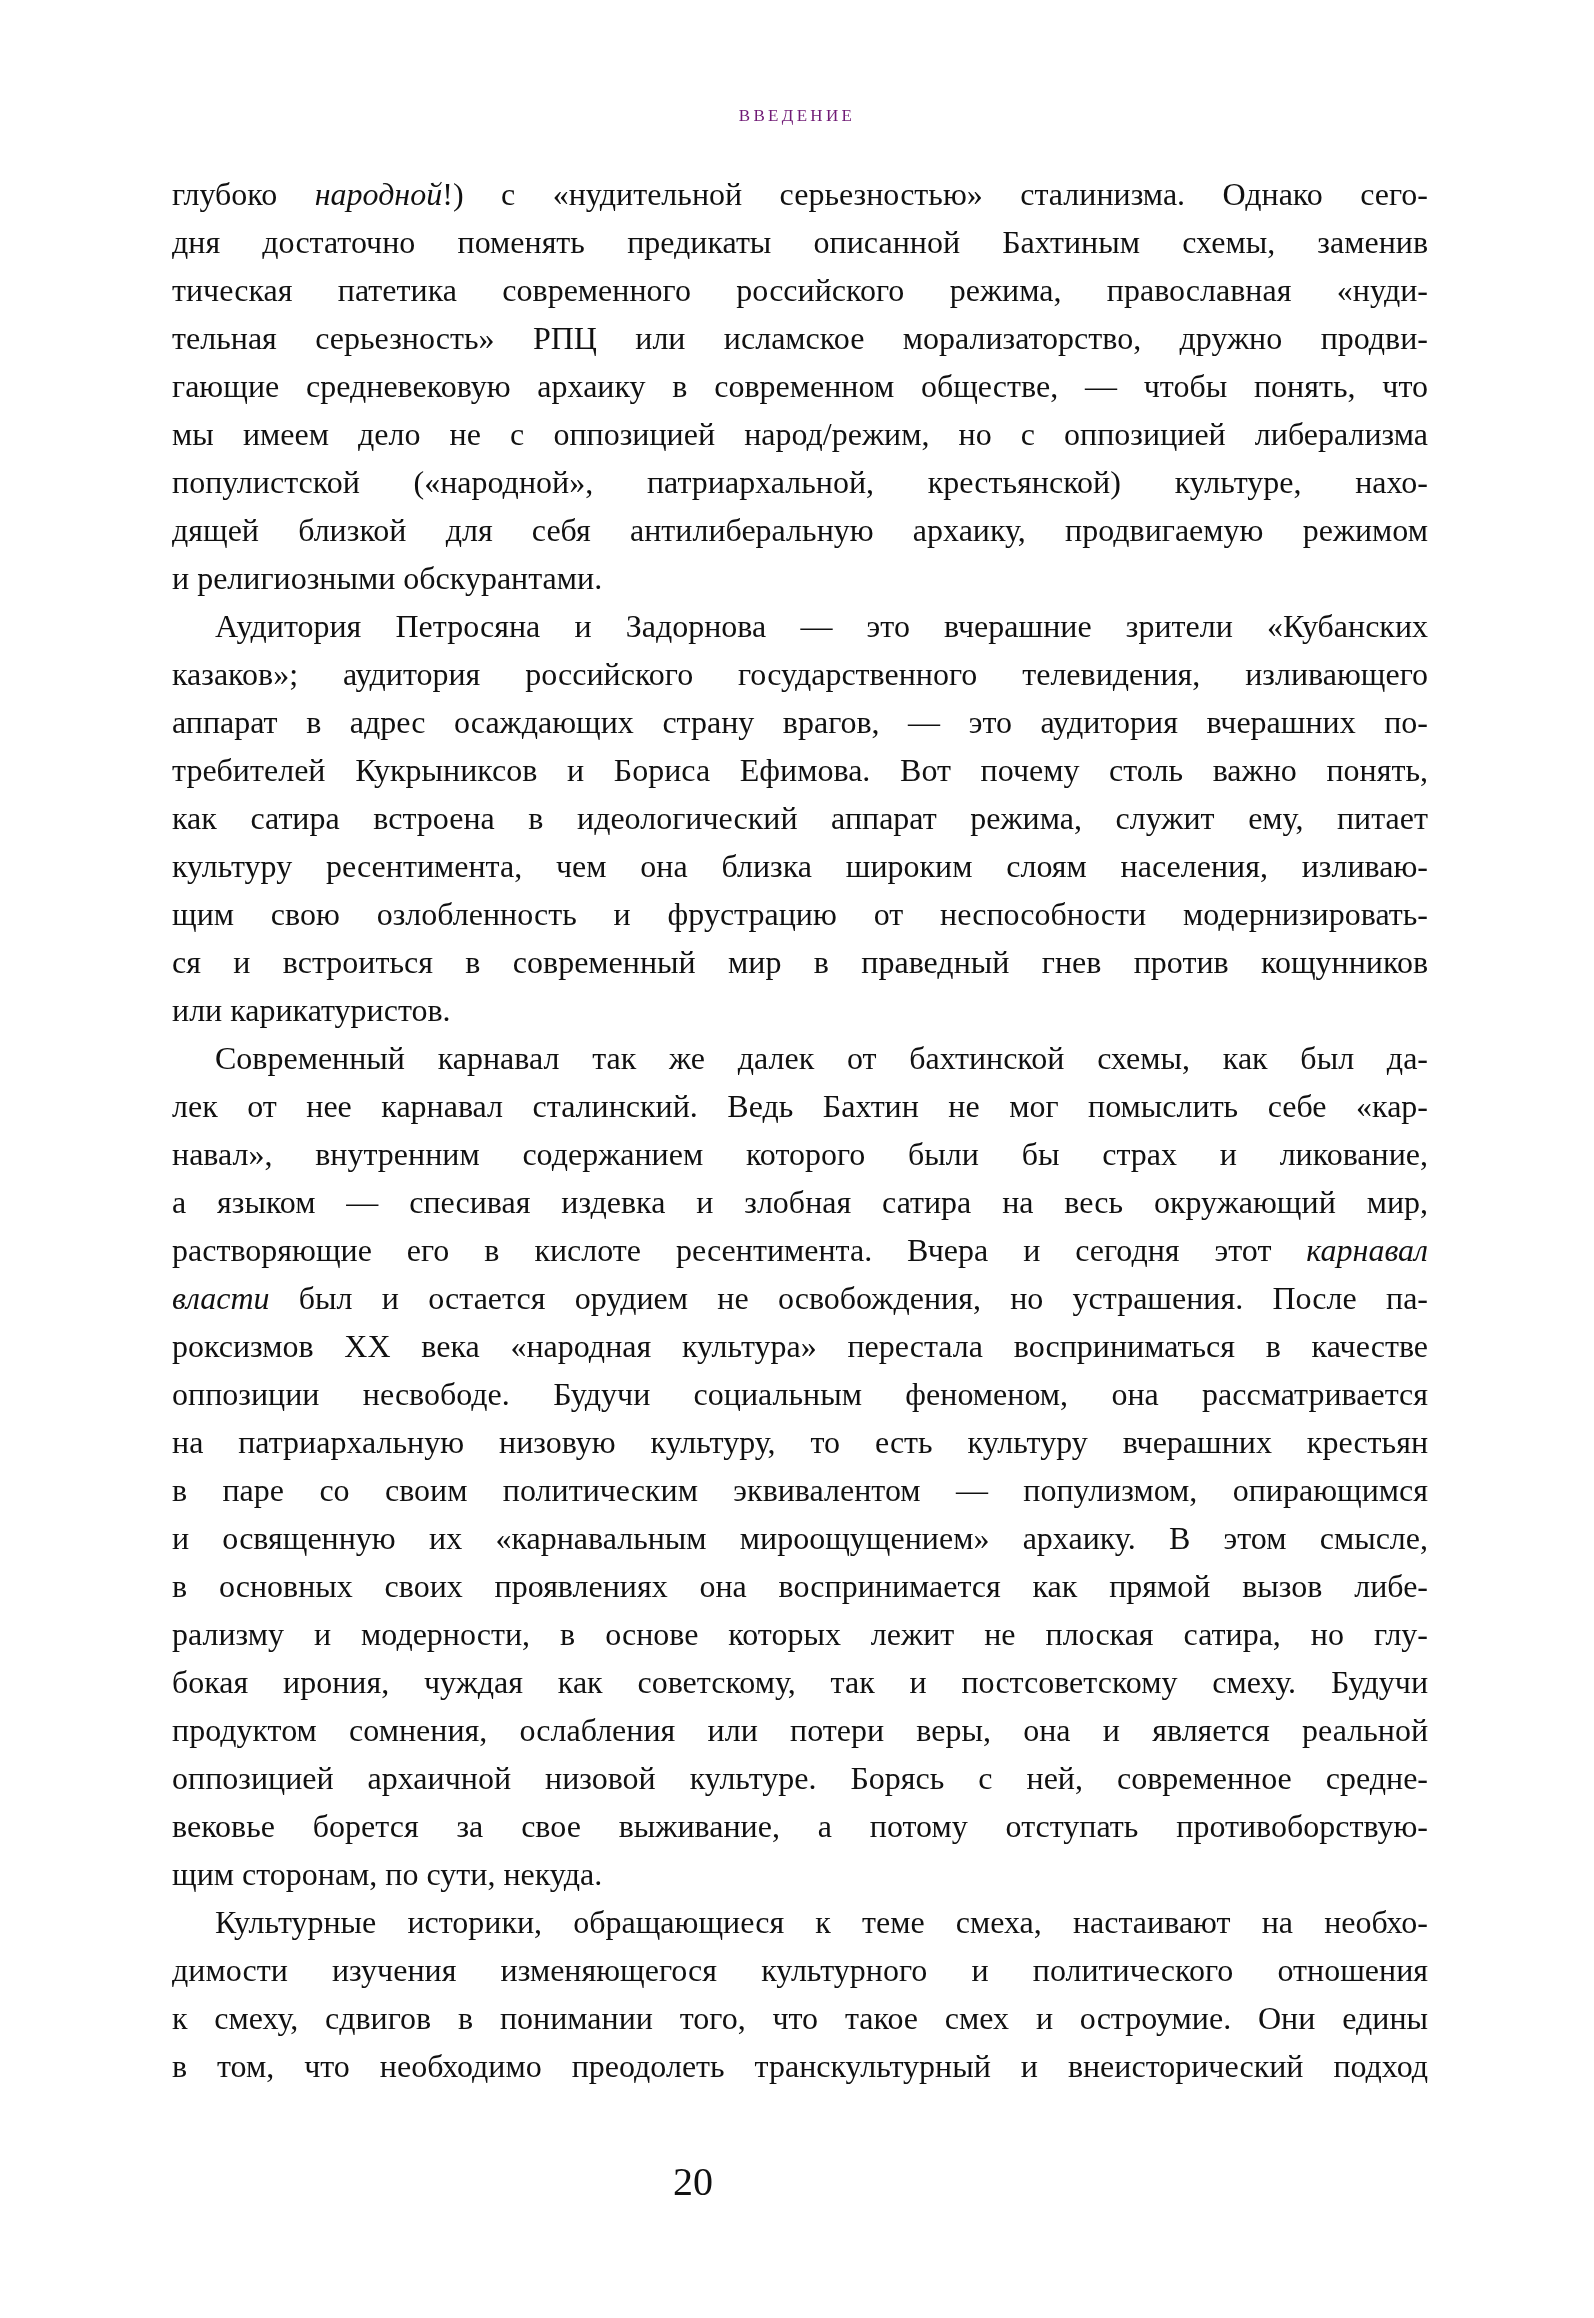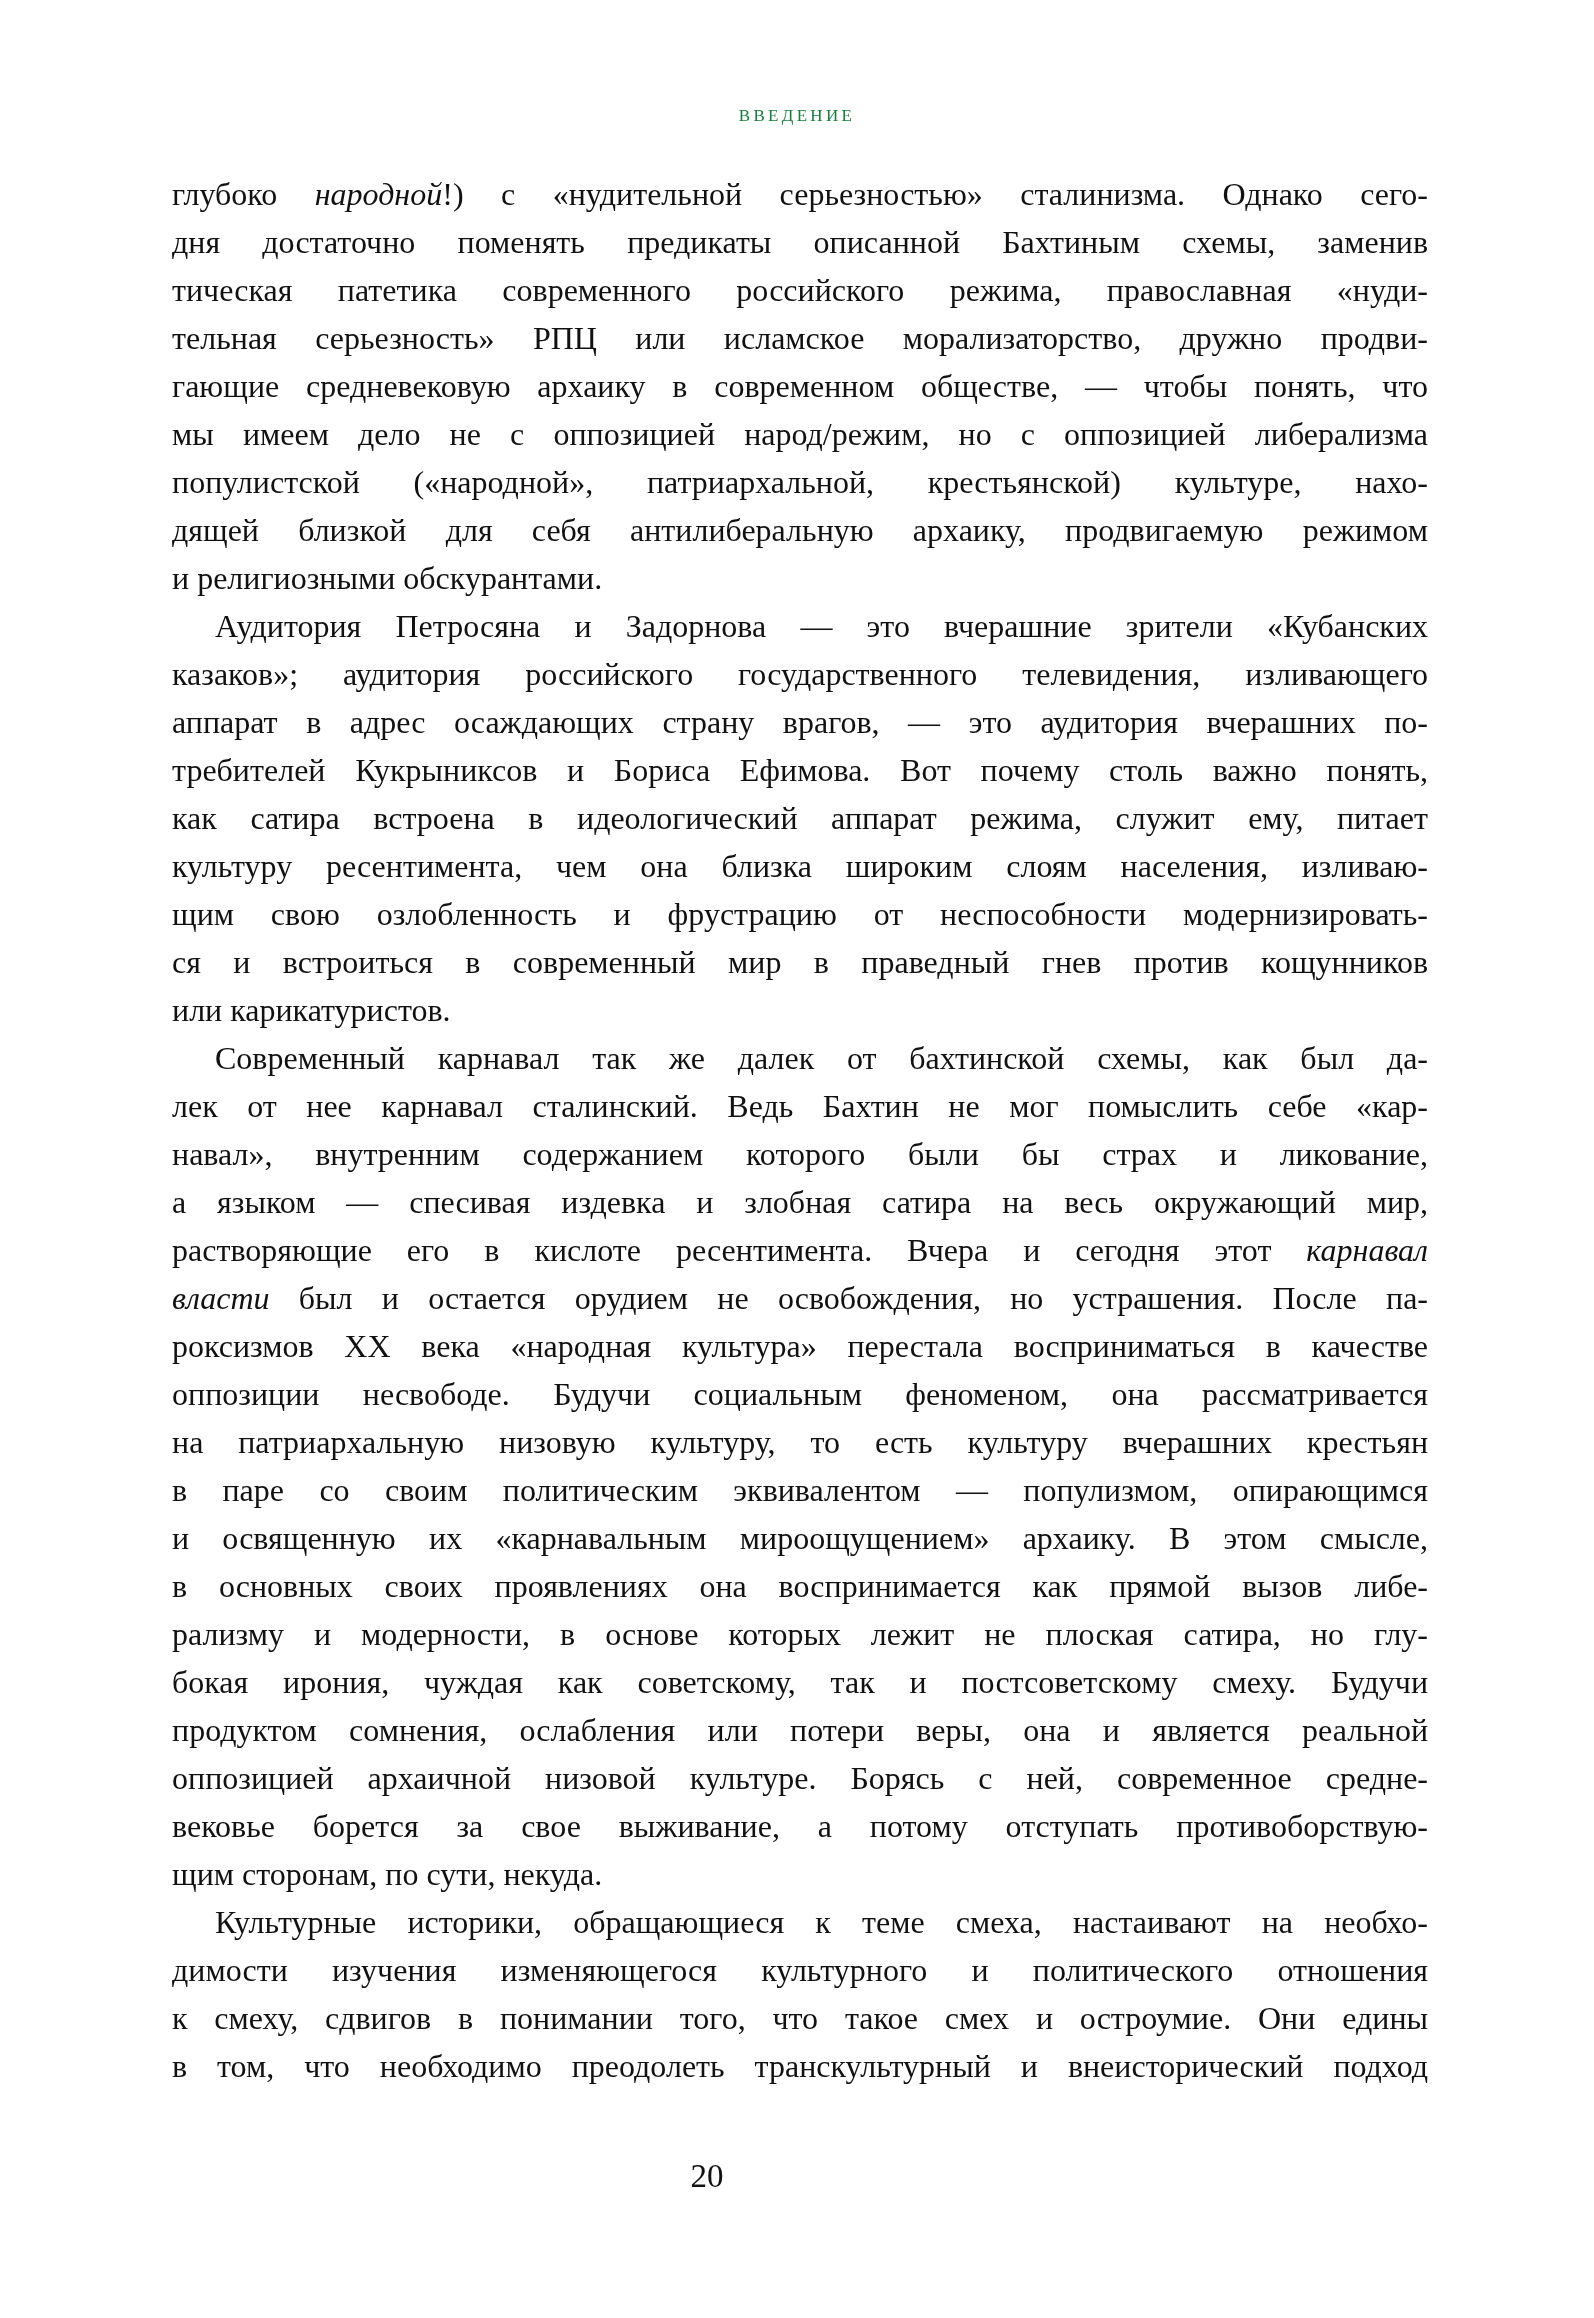--- a/index.html
+++ b/index.html
@@ -16,21 +16,21 @@
       font-family: "Liberation Serif", "DejaVu Serif", serif;
     }
     .running-head {
       position: absolute;
       top: 106px;
       left: 0;
       width: 1594px;
       text-align: center;
       font-size: 17px;
       letter-spacing: 3.3px;
-      color: #15803d;
+      color: #701a75;
     }
     .text-block {
       position: absolute;
       top: 170px;
       left: 172px;
       width: 1256px;
     }
     .line {
       height: 48px;
       line-height: 48px;
@@ -46,24 +46,24 @@
     .line.indent {
       padding-left: 43px;
       font-family: Liberation Serif, serif;
     }
     .line .it {
       font-style: italic;
     }
     .page-number {
       position: absolute;
       top: 2158px;
-      left: 18px;
+      left: 4px;
       width: 1378px;
       text-align: center;
-      font-size: 33px;
+      font-size: 40px;
       color: #111111;
     }
   </style>
 </head>
 <body>
 
 <div class="running-head">ВВЕДЕНИЕ</div>
 
 <div class="text-block" id="text-block">
     <div class="line"><span>глубоко </span><span class="it">народной</span><span>!) с «нудительной серьезностью» сталинизма. Однако сего-</span></div>

